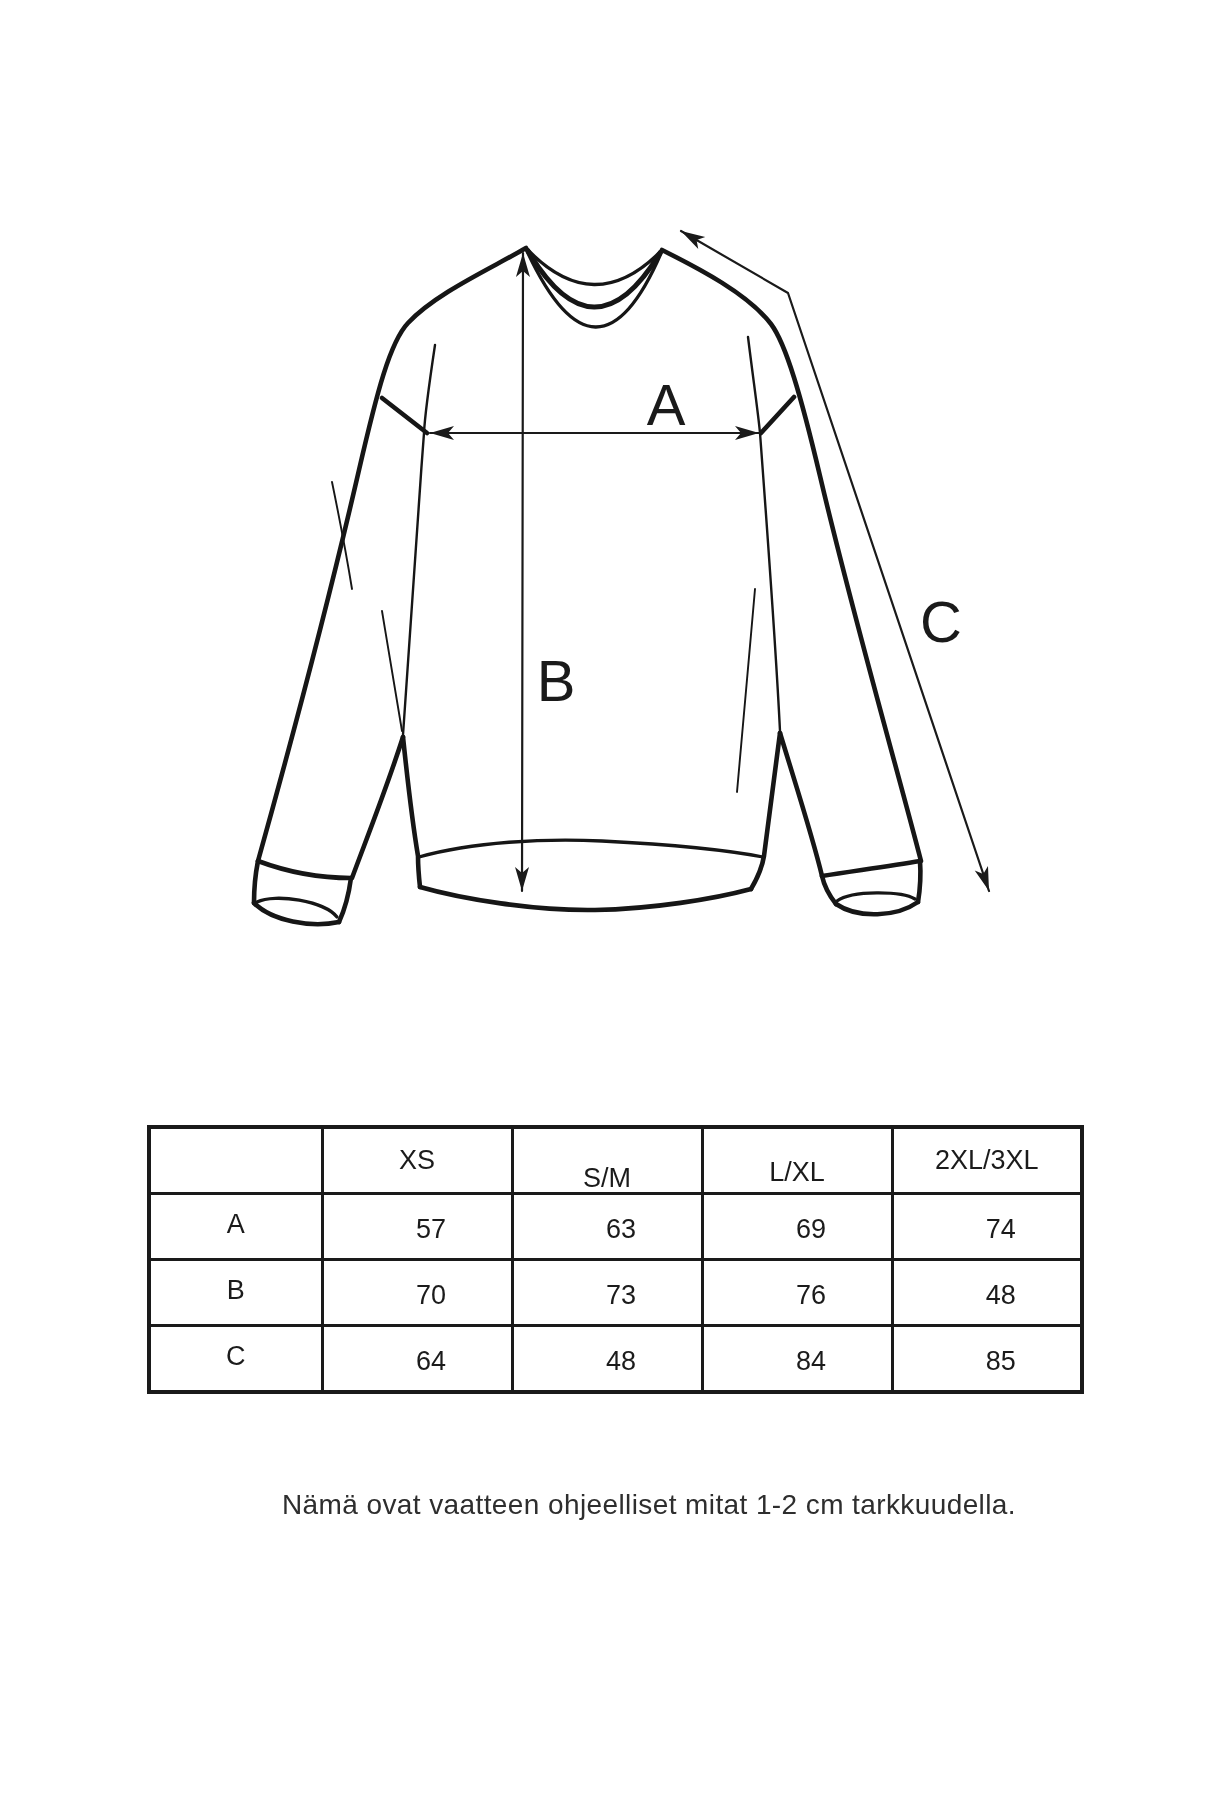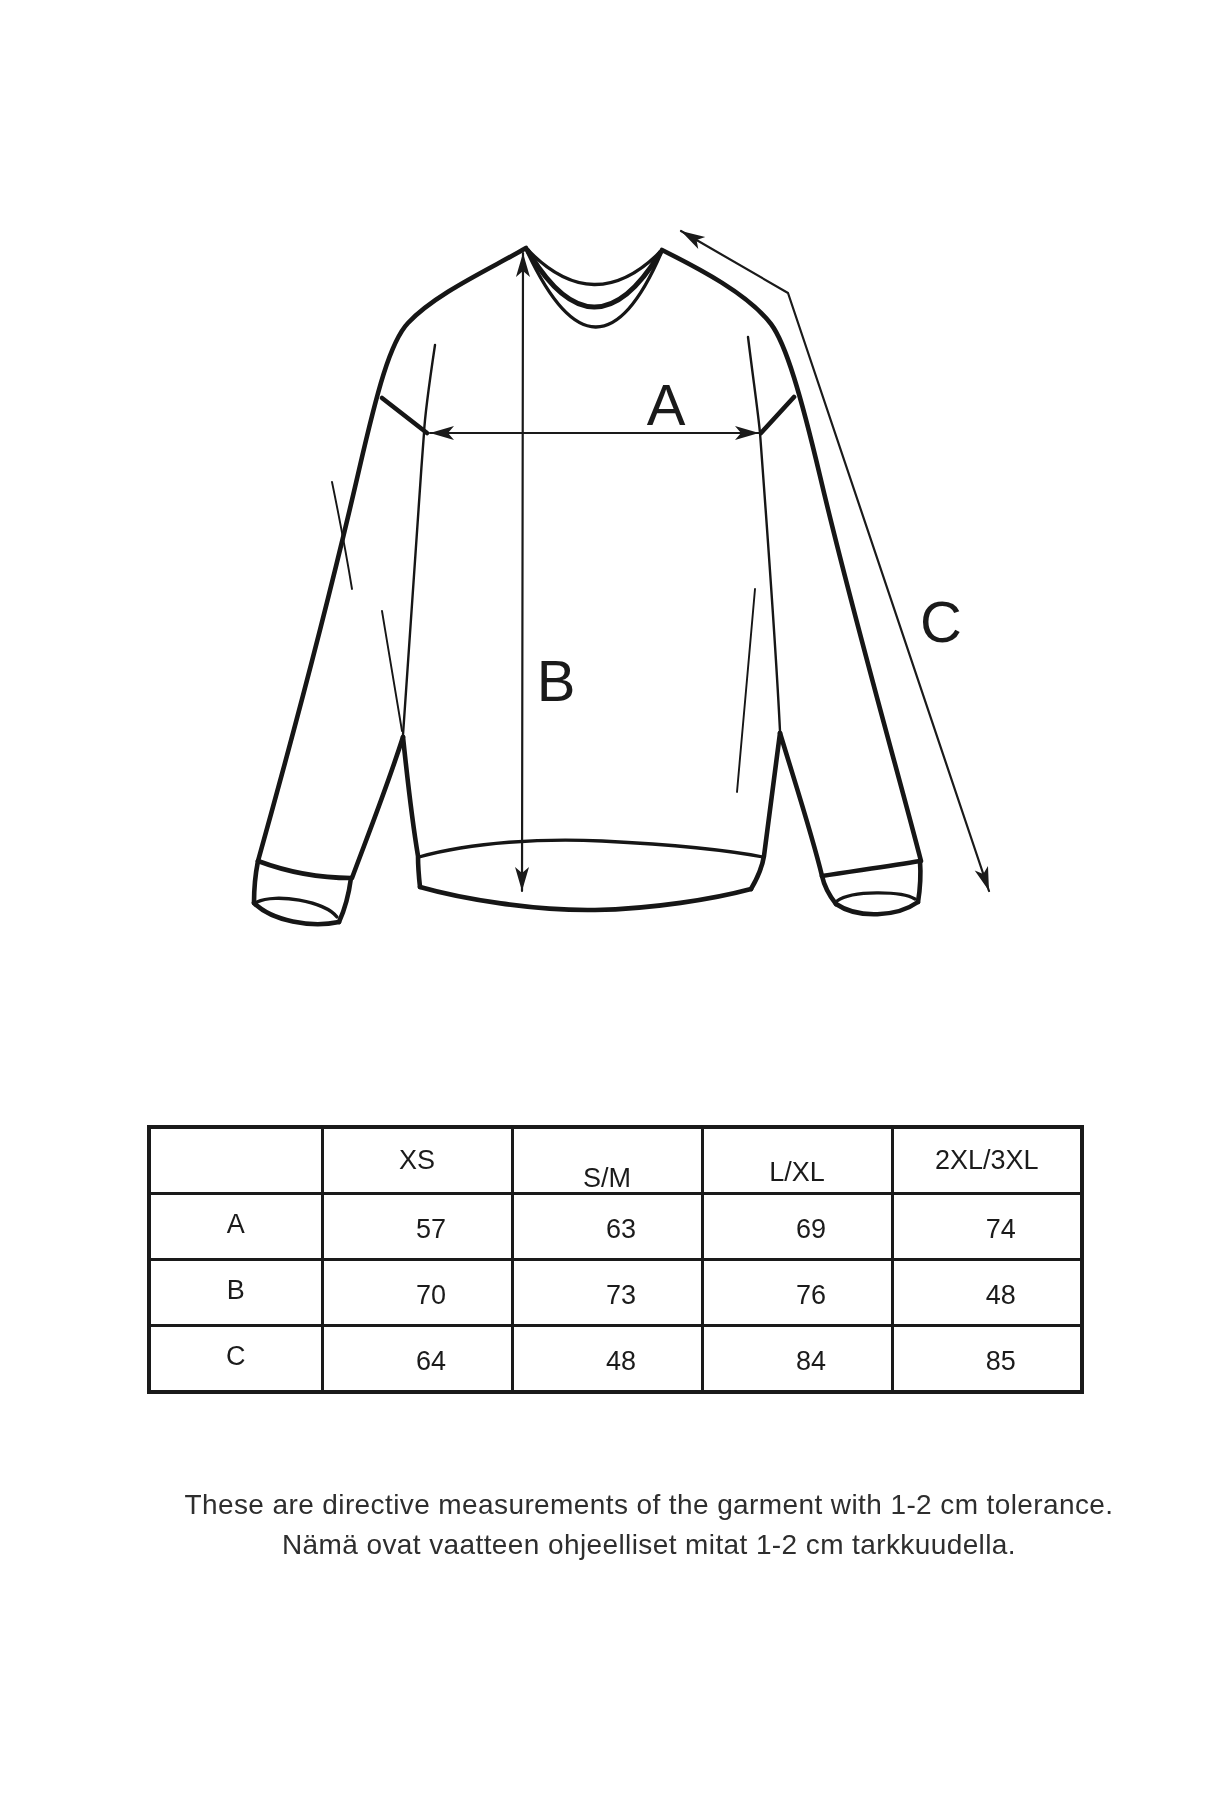--- a/index.html
+++ b/index.html
@@ -159,17 +159,16 @@
         <th><span>C</span></th>
         <td><span>64</span></td>
         <td><span>48</span></td>
         <td><span>84</span></td>
         <td><span>85</span></td>
       </tr>
     </tbody>
   </table>
 
   <div class="footer-note">
-    <div>These are directive measurements of the garment with 1-2 cm tolerance.</div>
     <div>Nämä ovat vaatteen ohjeelliset mitat 1-2 cm tarkkuudella.</div>
   </div>
 
 </div>
 
 </body></html>

